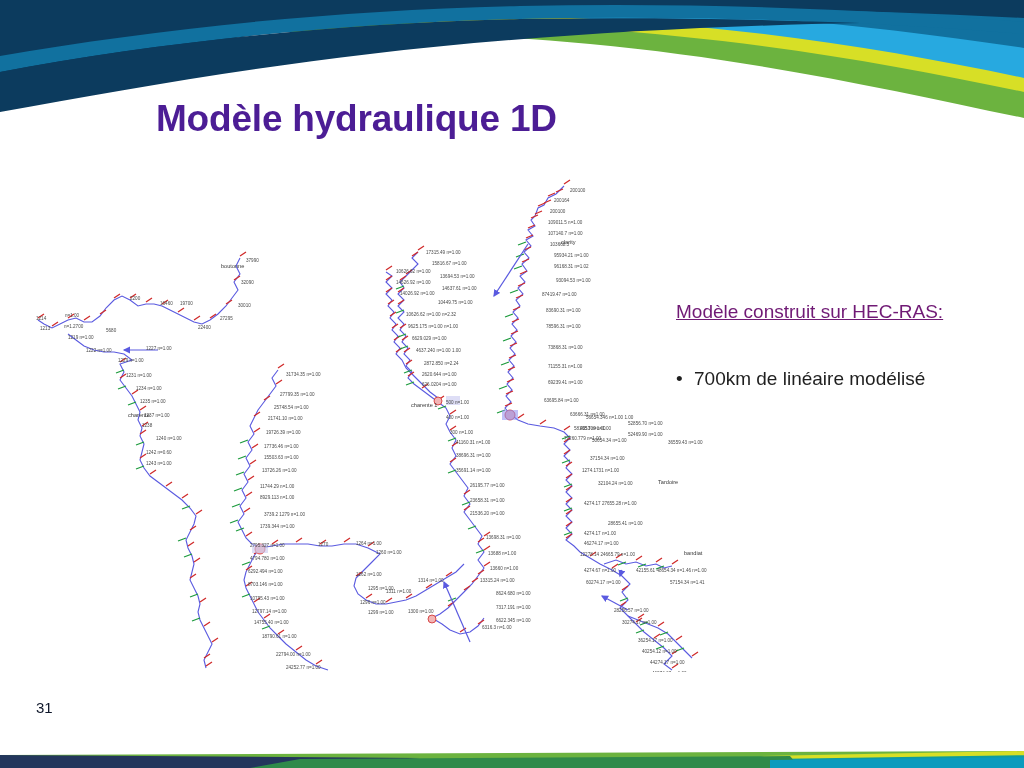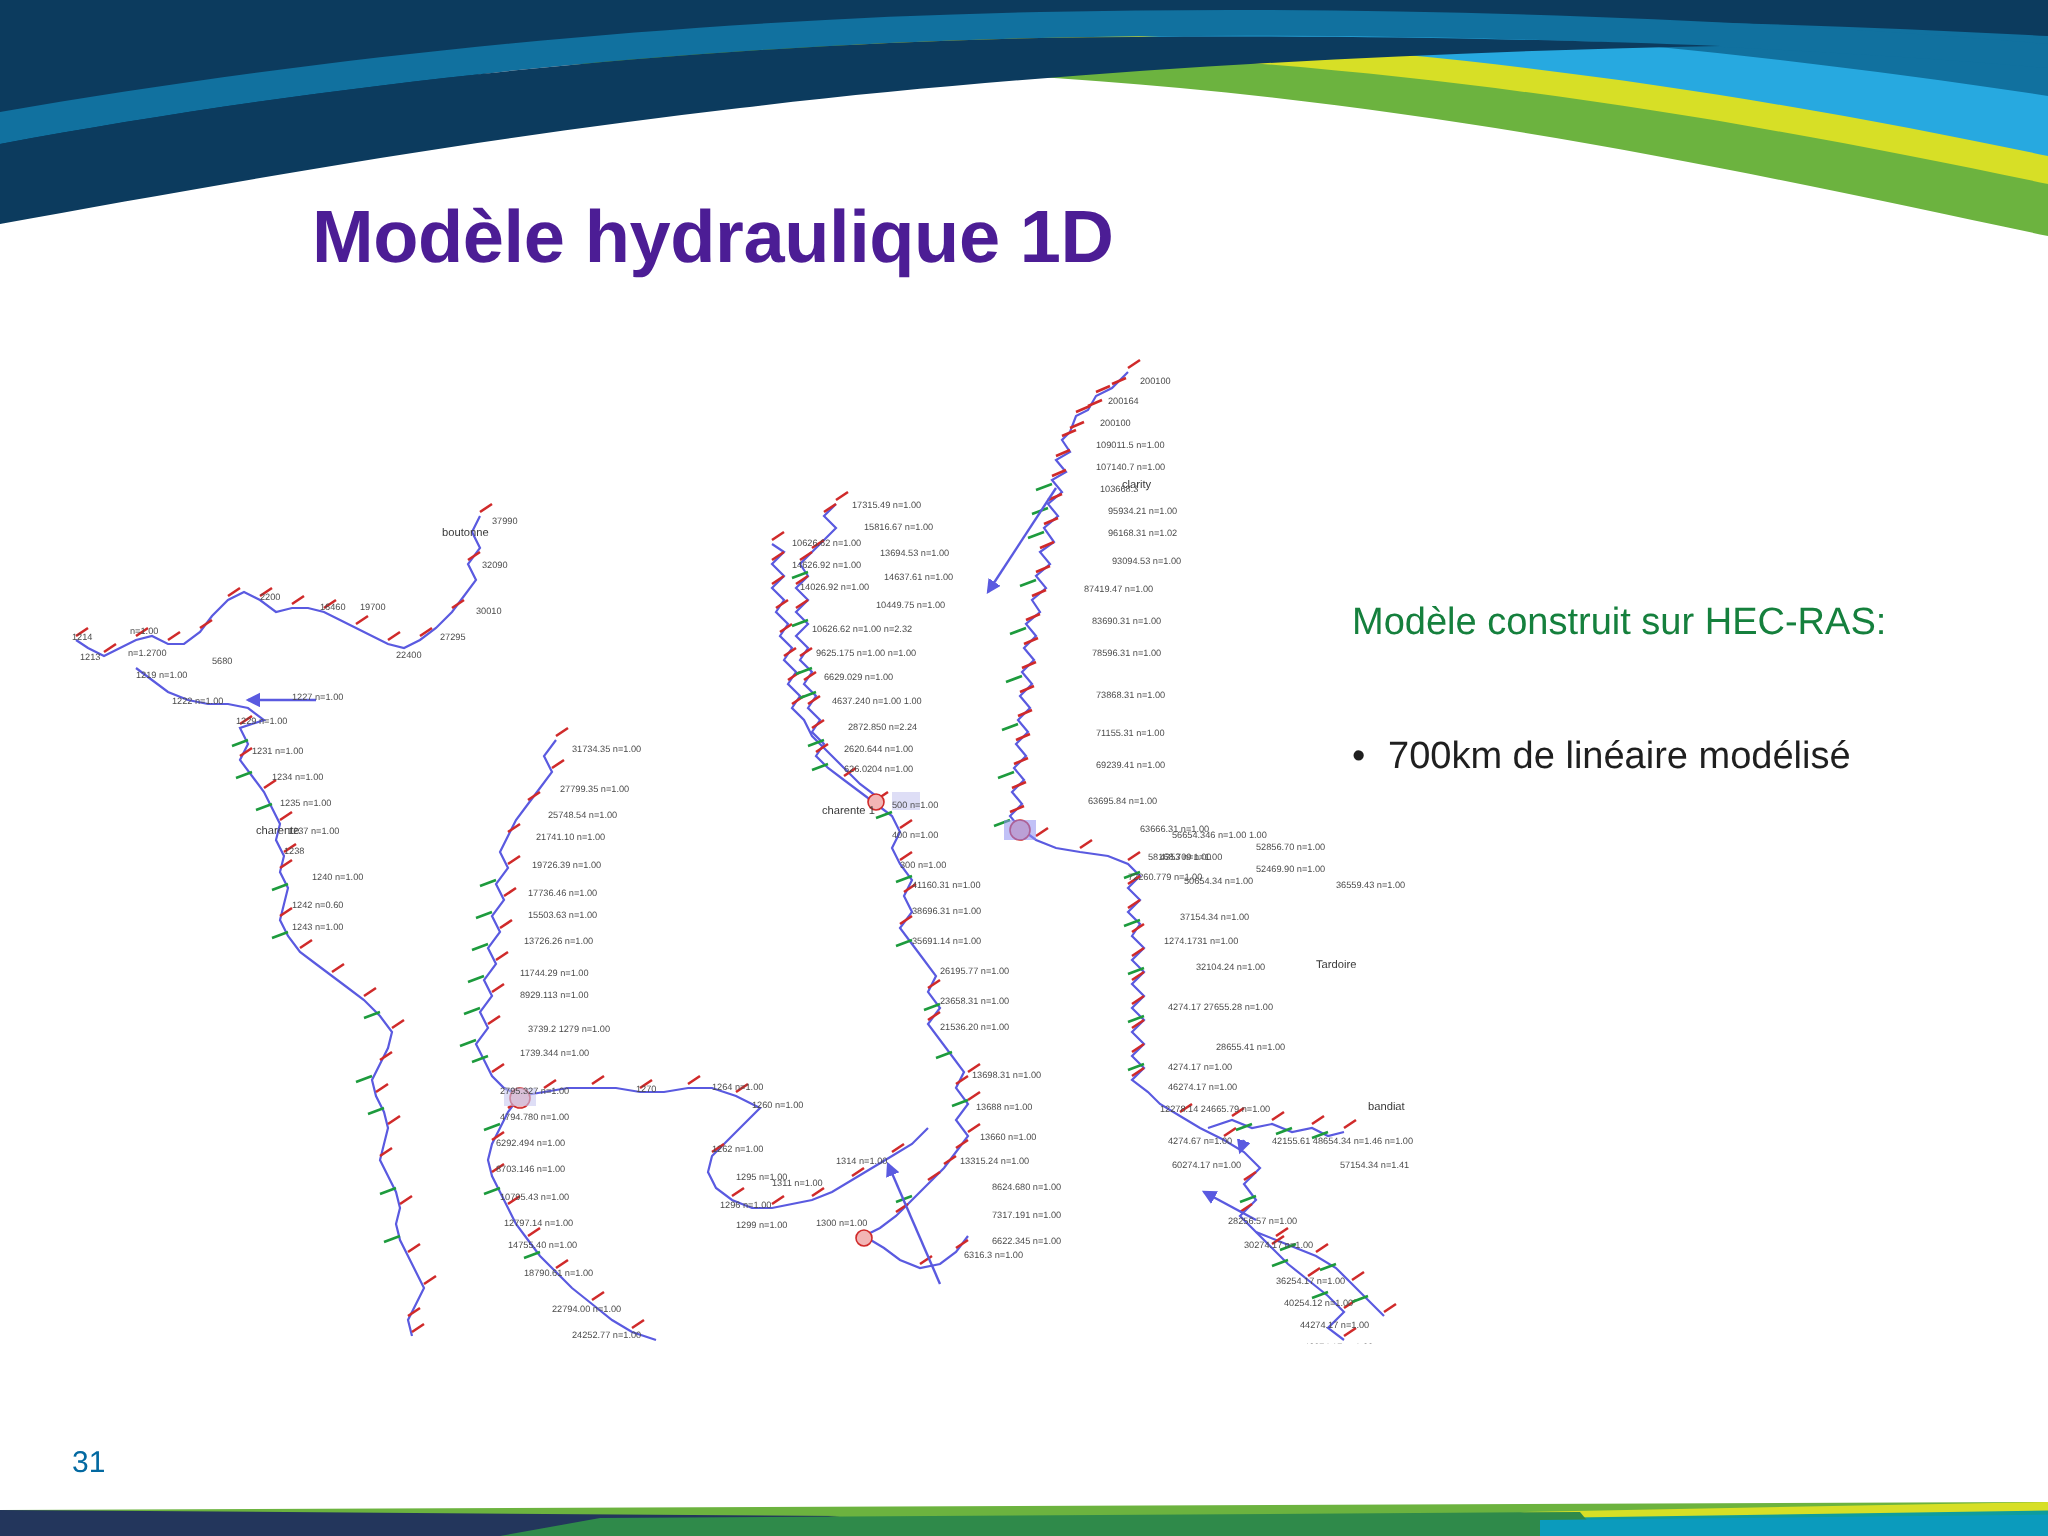--- a/index.html
+++ b/index.html
@@ -21,36 +21,36 @@
     position:absolute;left:108px;top:98px;
     font-size:37px;font-weight:bold;
     color:#4c1d95;
     letter-spacing:-0.2px;
     white-space:nowrap;
     margin-left:48px;
   }
 
   
   .text-block{position:absolute;left:676px;top:300px;width:330px;color:#1a1a1a;}
-  .text-lead{font-size:19px;line-height:1.3;color:#15803d;}
+  .text-lead{font-size:19px;line-height:1.3;color:#701a75;text-decoration:underline;}
   .bullet-row{display:flex;align-items:flex-start;margin-top:42px;}
   .bullet-dot{
     flex:0 0 auto;width:18px;font-size:19px;line-height:1.25;color:#1f1f1f;
     text-align:left;
   }
   .bullet-text{font-size:19px;line-height:1.25;color:#1f1f1f;text-align:center;}
 
   
   .map-figure{position:absolute;left:8px;top:172px;width:700px;height:500px;}
   .map-figure svg{display:block;}
 
   
   .page-number{
-    position:absolute;left:36px;top:723px;
-    font-size:15px;color:#0369a1;
+    position:absolute;left:36px;top:699px;
+    font-size:15px;color:#0f172a;
   }
   .logo{position:absolute;left:876px;top:686px;width:132px;height:52px;}
   .logo svg{display:block;}
   .footer-bar{position:absolute;left:0;top:749px;width:1024px;height:19px;overflow:hidden;}
   .footer-bar svg{display:block;}
 </style>
 </head>
 <body>
 
 <div class="slide">

